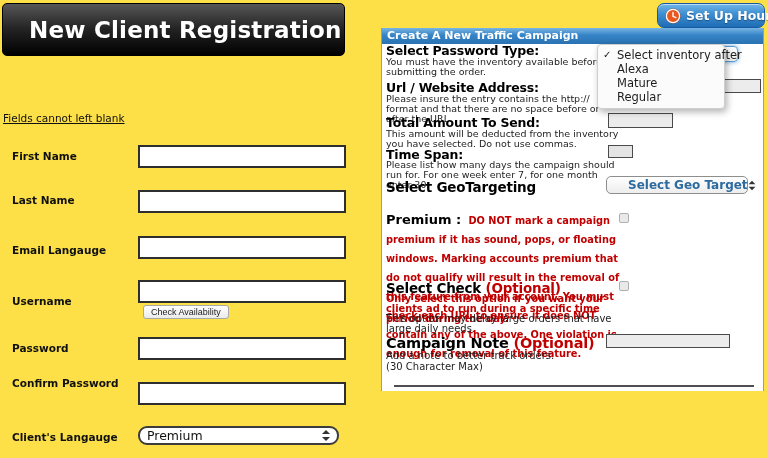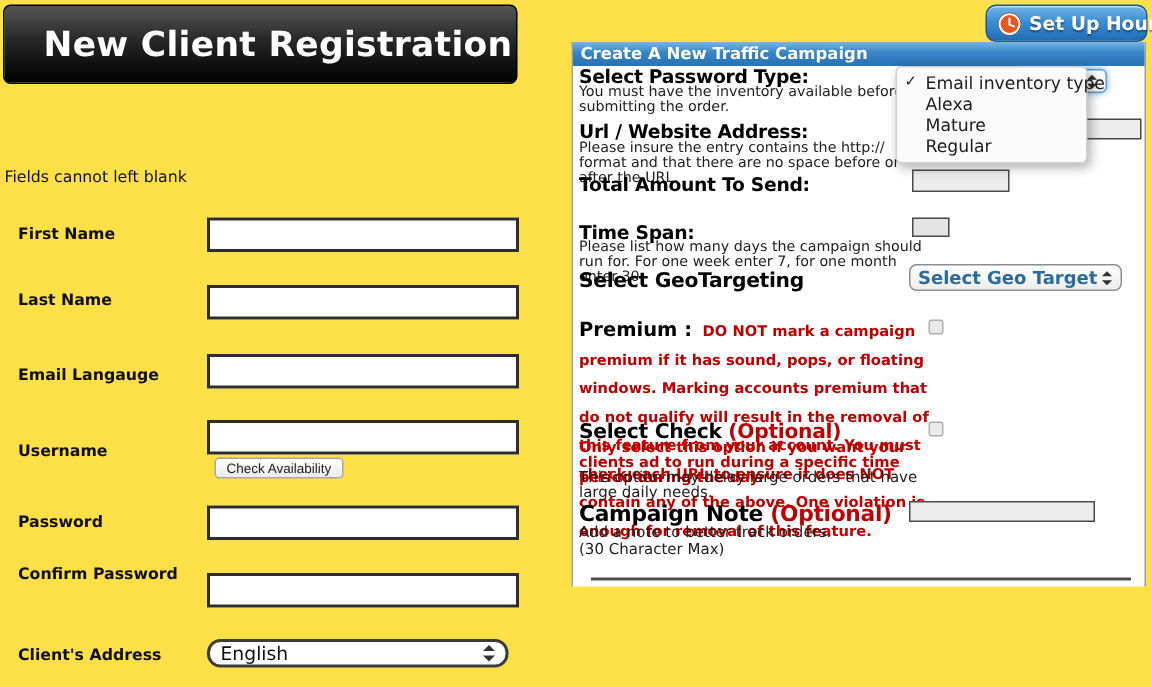--- a/index.html
+++ b/index.html
@@ -5,21 +5,21 @@
   html,body{margin:0;padding:0;background:#fff;}
   .page{position:relative;width:768px;height:458px;background:#fde047;overflow:hidden;
         font-family:"DejaVu Sans","Liberation Sans",sans-serif;}
   .abs{position:absolute;}
 
   
   .client-header{left:2px;top:3px;width:343px;height:53px;border-radius:5px;border:1px solid #000;
     background:linear-gradient(180deg,#565656 0%,#242424 48%,#000 100%);
     display:flex;align-items:center;padding-left:26px;box-sizing:border-box;}
   .client-header .ttl{color:#fff;font-size:23px;font-weight:bold;letter-spacing:.2px;}
-  .small-note{font-size:10.5px;color:#101010;}
+  .small-note{font-size:10.5px;color:#101010;text-decoration:underline;}
   .f-label{font-size:10.5px;font-weight:bold;color:#101010;white-space:nowrap;}
   .t-input{box-sizing:border-box;width:208px;height:23px;border:2px solid #2e2e2e;background:#fff;
     outline:none;padding:0 4px;font-size:12px;}
   .check-btn{font-size:9px;color:#222;background:linear-gradient(#ffffff,#ebebeb);
     border:1px solid #a8a8a8;border-radius:3px;padding:1px 7px;line-height:10px;cursor:default;}
   .lang-select{box-sizing:border-box;width:201px;height:19px;border:2px solid #3c3c3c;border-radius:9px;
     background:#fff;display:flex;align-items:center;justify-content:space-between;padding:0 7px;}
   .lang-select .val{font-size:12.5px;color:#111;}
   .stepper{position:relative;width:8px;height:11px;flex:none;}
   .stepper::before{content:"";position:absolute;left:0;top:0;border-left:4px solid transparent;
@@ -38,21 +38,21 @@
   .sec-title.big{font-size:13.5px;}
   .sec-desc{position:absolute;font-size:9.5px;line-height:10px;color:#1d1d1d;width:228px;}
   .warn-red{color:#c00000;font-weight:bold;}
   .premium-wrap{position:absolute;width:242px;}
   .premium-wrap .ttl-inline{font-size:13px;font-weight:bold;color:#000;margin-right:2px;}
   .premium-wrap .warn-txt{font-size:9.8px;line-height:10px;font-weight:bold;color:#c00000;}
   .warn-block{position:absolute;font-size:9.8px;line-height:10px;font-weight:bold;color:#c00000;width:240px;}
   .gray-input{position:absolute;background:#ececec;border:1.5px solid #4a4a4a;box-sizing:border-box;
     outline:none;padding:0 2px;font-size:10px;}
   .sel{position:absolute;display:flex;align-items:center;justify-content:space-between;box-sizing:border-box;
-    padding:0 5px;background:linear-gradient(#ffffff,#ededed);border:1px solid #8e8e8e;border-radius:5px;}
+    padding:0 21px;background:linear-gradient(#ffffff,#ededed);border:1px solid #8e8e8e;border-radius:5px;}
   .geo-val{font-size:12px;font-weight:bold;color:#2d6b9f;white-space:nowrap;}
   .inv-sel{border:1px solid #5b9bd0;box-shadow:0 0 4px rgba(90,160,220,.95);border-radius:4px;z-index:1;}
   .checkbox{position:absolute;width:10px;height:10px;background:#e9e9e9;border:1px solid #afafaf;
     border-radius:2px;box-sizing:border-box;}
   .divider{position:absolute;border-top:2px solid #4f4f4f;}
 
   
   .hourly-btn{left:657px;top:3px;width:108px;height:25px;border-radius:7px;box-sizing:border-box;
     background:linear-gradient(180deg,#70b4e6 0%,#3c8ed2 45%,#1f6cb5 100%);
     border:1px solid #1659a0;box-shadow:inset 0 1px 0 rgba(255,255,255,.55);
@@ -91,23 +91,23 @@
   <div class="abs f-label" style="left:12px;top:295px">Username</div>
   <input class="abs t-input" style="left: 138px; top: 280px;">
   <button class="abs check-btn" style="left:143px;top:305px">Check Availability</button>
 
   <div class="abs f-label" style="left:12px;top:342px">Password</div>
   <input class="abs t-input" type="password" style="left: 138px; top: 337px;">
 
   <div class="abs f-label" style="left:12px;top:377px">Confirm Password</div>
   <input class="abs t-input" type="password" style="left: 138px; top: 382px;">
 
-  <div class="abs f-label" style="left:12px;top:431px">Client's Address</div>
+  <div class="abs f-label" style="left:12px;top:431px">Client's Langauge</div>
   <div class="abs lang-select" style="left:138px;top:426px">
-    <span class="val">English</span>
+    <span class="val">Premium</span>
     <span class="stepper"></span>
   </div>
 
   <div class="abs hourly-btn">
     <svg class="clock-icon" viewBox="0 0 16 16">
       <circle cx="8" cy="8" r="7.6" fill="#a63a12"></circle>
       <circle cx="8" cy="8" r="6.6" fill="#e8571d" stroke="#ffffff" stroke-width="1.3"></circle>
       <path d="M8 4.4 L8 8.4 L10.9 9.6" stroke="#ffffff" stroke-width="1.4" fill="none" stroke-linecap="round"></path>
     </svg>
     <span class="lbl">Set Up Hourly</span>
@@ -122,20 +122,21 @@
     <div class="sel inv-sel" style="left:294px;top:18px;width:62px;height:16px">
       <span></span>
       <span class="stepper sm"></span>
     </div>
 
     <div class="sec-title" style="left:4px;top:52px">Url / Website Address:</div>
     <div class="sec-desc" style="left:4px;top:66px;width:232px">Please insure the entry contains the http:// format and that there are no space before or after the URL.</div>
     <input class="gray-input" style="left: 296px; top: 51px; width: 83px; height: 14px;">
 
     <div class="sec-title" style="left:4px;top:87px">Total Amount To Send:</div>
+    <div class="sec-desc" style="left:4px;top:101px;width:236px">This amount will be deducted from the inventory you have selected.  Do not use commas.</div>
     <input class="gray-input" style="left: 226px; top: 85px; width: 65px; height: 15px;">
 
     <div class="sec-title" style="left:4px;top:119px">Time Span:</div>
     <div class="sec-desc" style="left:4px;top:132px;width:236px">Please list how many days the campaign should run for. For one week enter 7, for one month enter 30.</div>
     <input class="gray-input" style="left: 226px; top: 117px; width: 25px; height: 13px; background: rgb(228, 228, 228);">
 
     <div class="sec-title big" style="left:4px;top:151px">Select GeoTargeting</div>
     <div class="sel" style="left:224px;top:148px;width:142px;height:18px">
       <span class="geo-val">Select Geo Target</span>
       <span class="stepper sm"></span>
@@ -162,21 +163,21 @@
     <div class="sec-desc" style="left:4px;top:323px;font-size:10px">Add a note to better track orders.</div>
     <div class="sec-desc" style="left:4px;top:334px;font-size:10px">(30 Character Max)</div>
     <input class="gray-input" style="left: 224px; top: 306px; width: 124px; height: 14px;">
 
     <div class="divider" style="left:12px;top:357px;width:360px"></div>
   </div>
 
   <div class="abs inv-menu">
     <div class="menu-item">
       <span class="menu-check">✓</span>
-      <span>Email inventory type</span>
+      <span>Select inventory after</span>
     </div>
     <div class="menu-item">
       <span>Alexa</span>
     </div>
     <div class="menu-item">
       <span>Mature</span>
     </div>
     <div class="menu-item">
       <span>Regular</span>
     </div>

